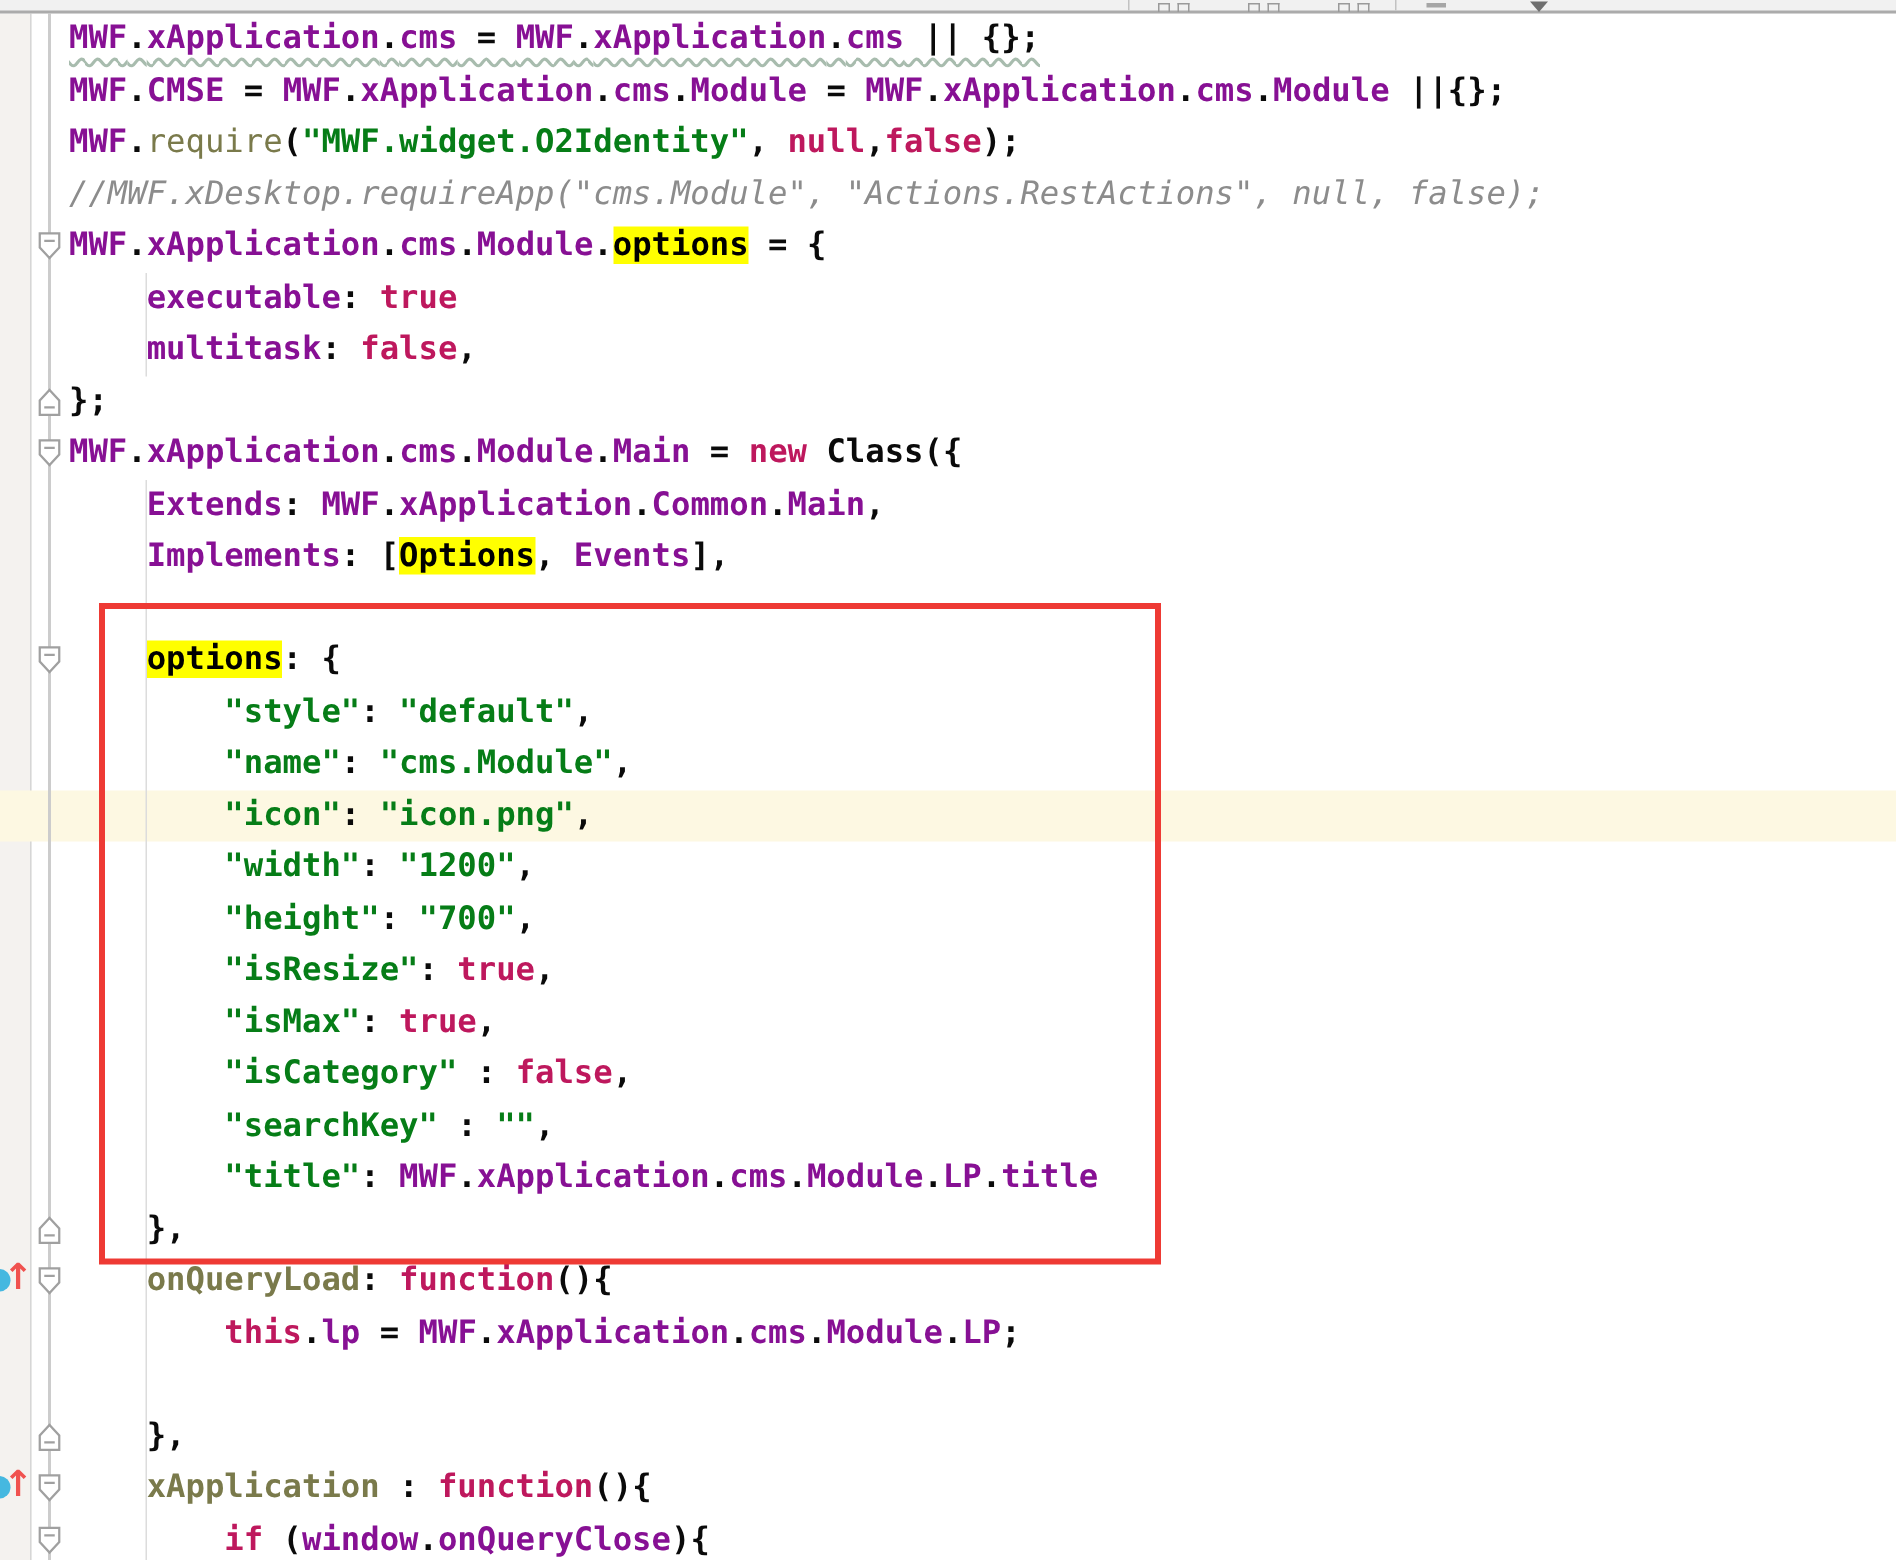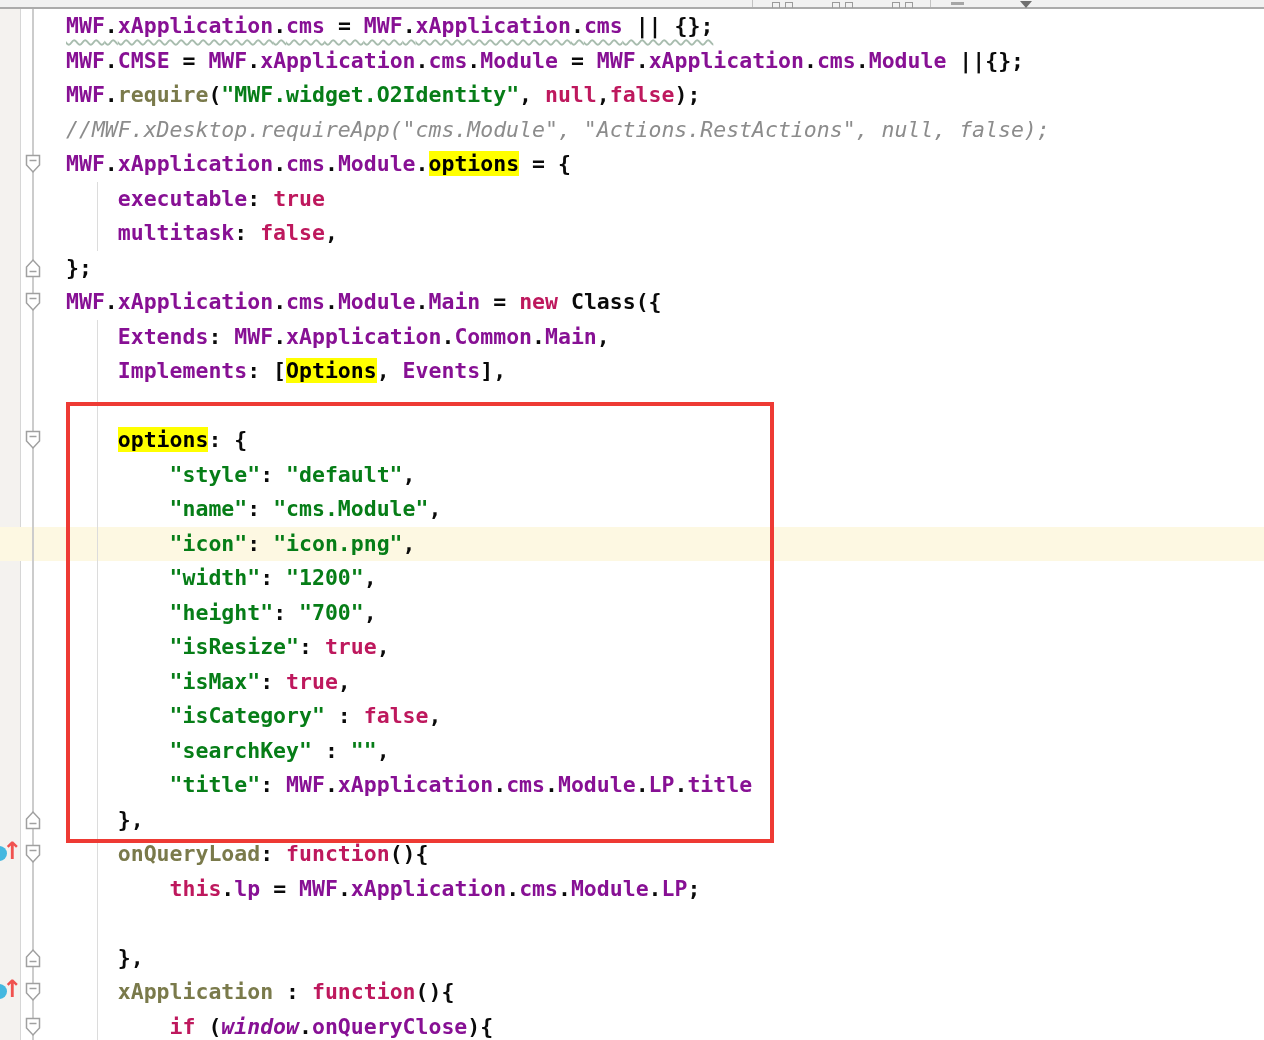--- a/index.html
+++ b/index.html
@@ -26,29 +26,29 @@
   }
   #fold-gutter{position:absolute;left:21px;top:9px;width:25px;height:1031px;background:transparent;z-index:2;}
   #fold-line{position:absolute;left:32px;top:9px;width:2px;background:#cccccc;z-index:2;}
   #caret-row{position:absolute;left:0;width:1264px;background:#fdf8e2;z-index:1;}
   .indent-guide{position:absolute;width:1px;background:#dcdcdc;z-index:2;}
   
   #code{
     position:absolute;left:0;top:9px;width:1264px;z-index:3;
     font-size:21.5px;line-height:34.5px;font-weight:700;color:#0a0a0a;
   }
-  .line{height:34.5px;white-space:pre;padding-left:66px;}
+  .line{height:34.5px;white-space:pre;padding-left:46px;}
   .tok{white-space:pre;}
   .tok.d{color:#0a0a0a;}
   .tok.p{color:#871094;}
-  .tok.pi{color:#871094;font-style:italic;}
+  .tok.pi{color:#871094;}
   .tok.k{color:#be185d;}
   .tok.s{color:#067d17;}
   .tok.c{color:#8c8c8c;font-style:italic;font-weight:400;}
-  .tok.f{color:#7a7a4b;font-weight:700;}
+  .tok.f{color:#7a7a4b;font-weight:400;}
   .tok.m{color:#7a7a4b;font-weight:700;}
   .tok.hl{color:#000000;background:#ffff00;}
   .wavy{
     text-decoration-line:underline;text-decoration-style:wavy;
     text-decoration-color:#a8bcae;text-decoration-thickness:1.5px;text-underline-offset:6px;
   }
   
   .fold-marker{position:absolute;left:25px;width:16px;height:20px;z-index:3;cursor:pointer;}
   .override-icon{position:absolute;left:-8px;width:30px;height:24px;z-index:3;cursor:pointer;}
   .override-icon .dot{position:absolute;left:0;top:4px;width:15px;height:15px;border-radius:50%;background:#45b8e0;}

